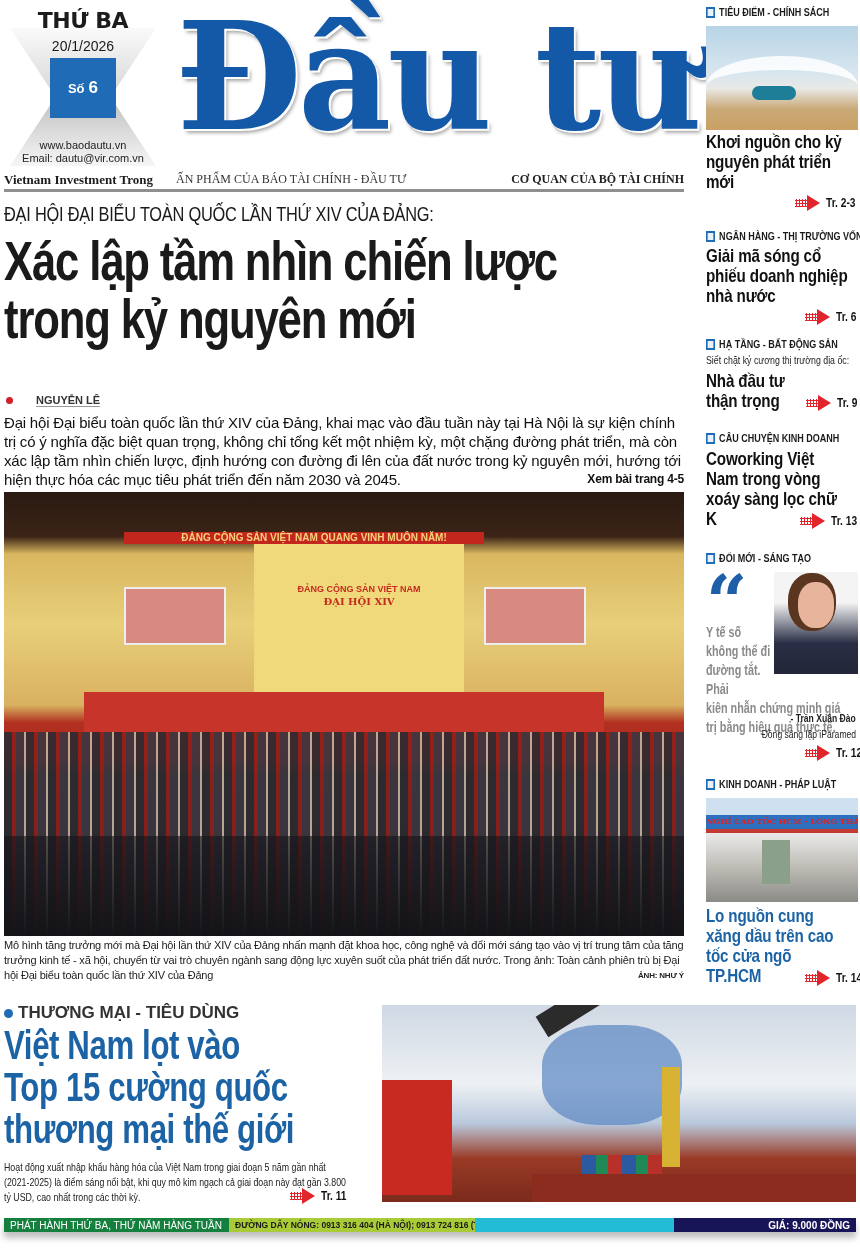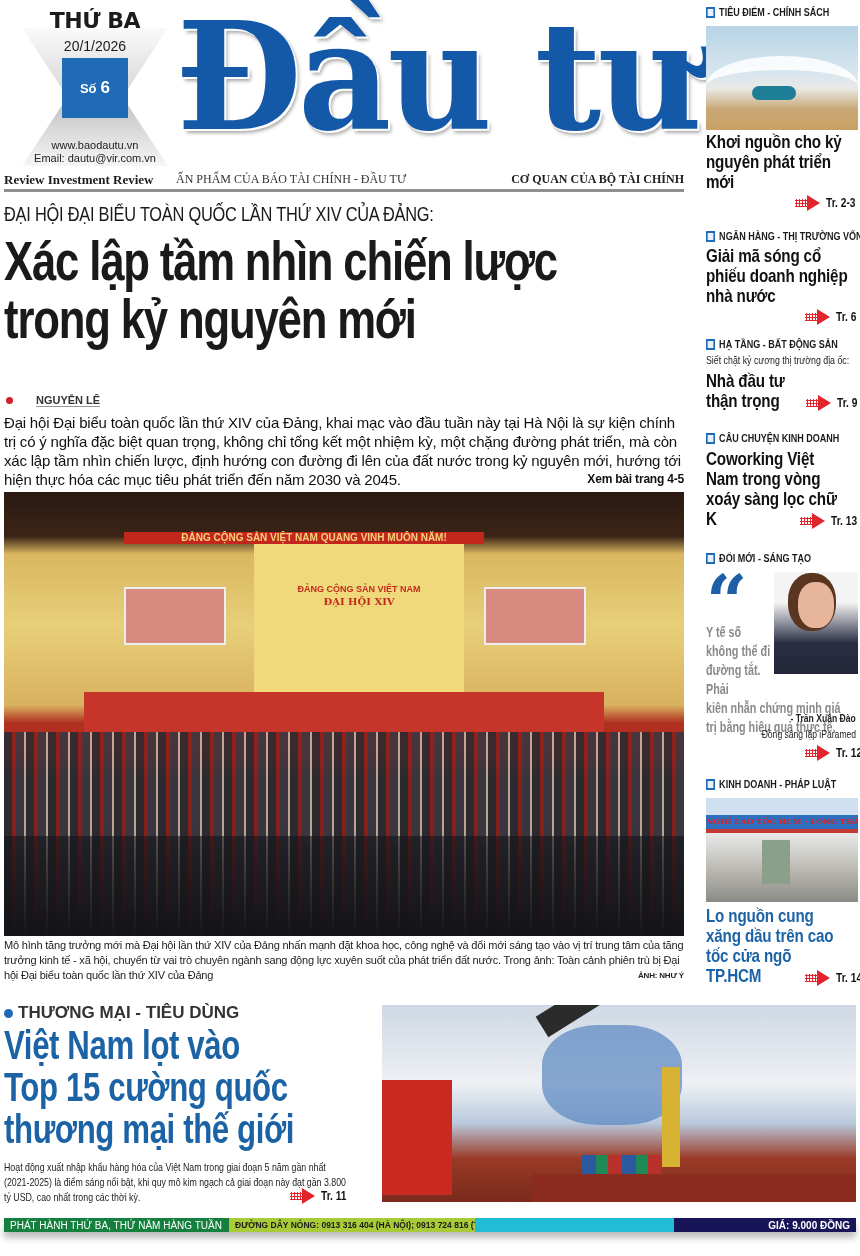--- a/index.html
+++ b/index.html
@@ -1,20 +1,20 @@
 <!DOCTYPE html>
 <html><head>
   <meta charset="utf-8">
   <style>
     * { box-sizing: border-box; margin: 0; padding: 0; }
     html, body { width: 860px; height: 1256px; background: #fff; overflow: hidden; }
     body { position: relative; font-family: "Liberation Sans", sans-serif; color: #111; }
 
     
-    .date-box { position: absolute; left: 16px; top: 6px; width: 158px; height: 160px; }
+    .date-box { position: absolute; left: 4px; top: 6px; width: 158px; height: 160px; }
     .date-box .bg { position: absolute; inset: 22px 6px 0 6px;
       background: linear-gradient(180deg, #fafafa 0%, #d9d9d9 45%, #c4c4c4 55%, #f6f6f6 100%);
       clip-path: polygon(0 0, 100% 0, 72% 45%, 72% 55%, 100% 100%, 0 100%, 28% 55%, 28% 45%); }
     .weekday { position: absolute; left: 0; right: 0; top: 2px; text-align: center;
       font-family: "DejaVu Sans", sans-serif; font-weight: 900; font-size: 22px; color: #1c1c1c; letter-spacing: -0.5px; }
     .issue-date { position: absolute; left: 0; right: 0; top: 32px; text-align: center; font-size: 14px; color: #1a1a1a; }
     .issue-no { position: absolute; left: 46px; width: 66px; top: 52px; height: 60px; background: #1f6bb5;
       color: #fff; display: flex; align-items: center; justify-content: center; gap: 4px; }
     .issue-no .lbl { font-size: 13px; font-weight: bold; }
     .issue-no .num { font-size: 17px; font-weight: bold; }
@@ -138,21 +138,21 @@
     </div>
     <div class="web">
       <div>www.baodautu.vn</div>
       <div>Email: dautu@vir.com.vn</div>
     </div>
   </div>
 
   <div class="logo">Đầu tư</div>
 
   <div class="mast-bar">
-    <span class="vir">Review Investment Review</span>
+    <span class="vir">Vietnam Investment Trong</span>
     <span class="pub">ẤN PHẨM CỦA BÁO TÀI CHÍNH - ĐẦU TƯ</span>
     <span class="agency">CƠ QUAN CỦA BỘ TÀI CHÍNH</span>
   </div>
 </div>
 
 <div>
   <div class="kicker">ĐẠI HỘI ĐẠI BIỂU TOÀN QUỐC LẦN THỨ XIV CỦA ĐẢNG:</div>
   <div class="headline">
     <div>Xác lập tầm nhìn chiến lược</div>
     <div>trong kỷ nguyên mới</div>

